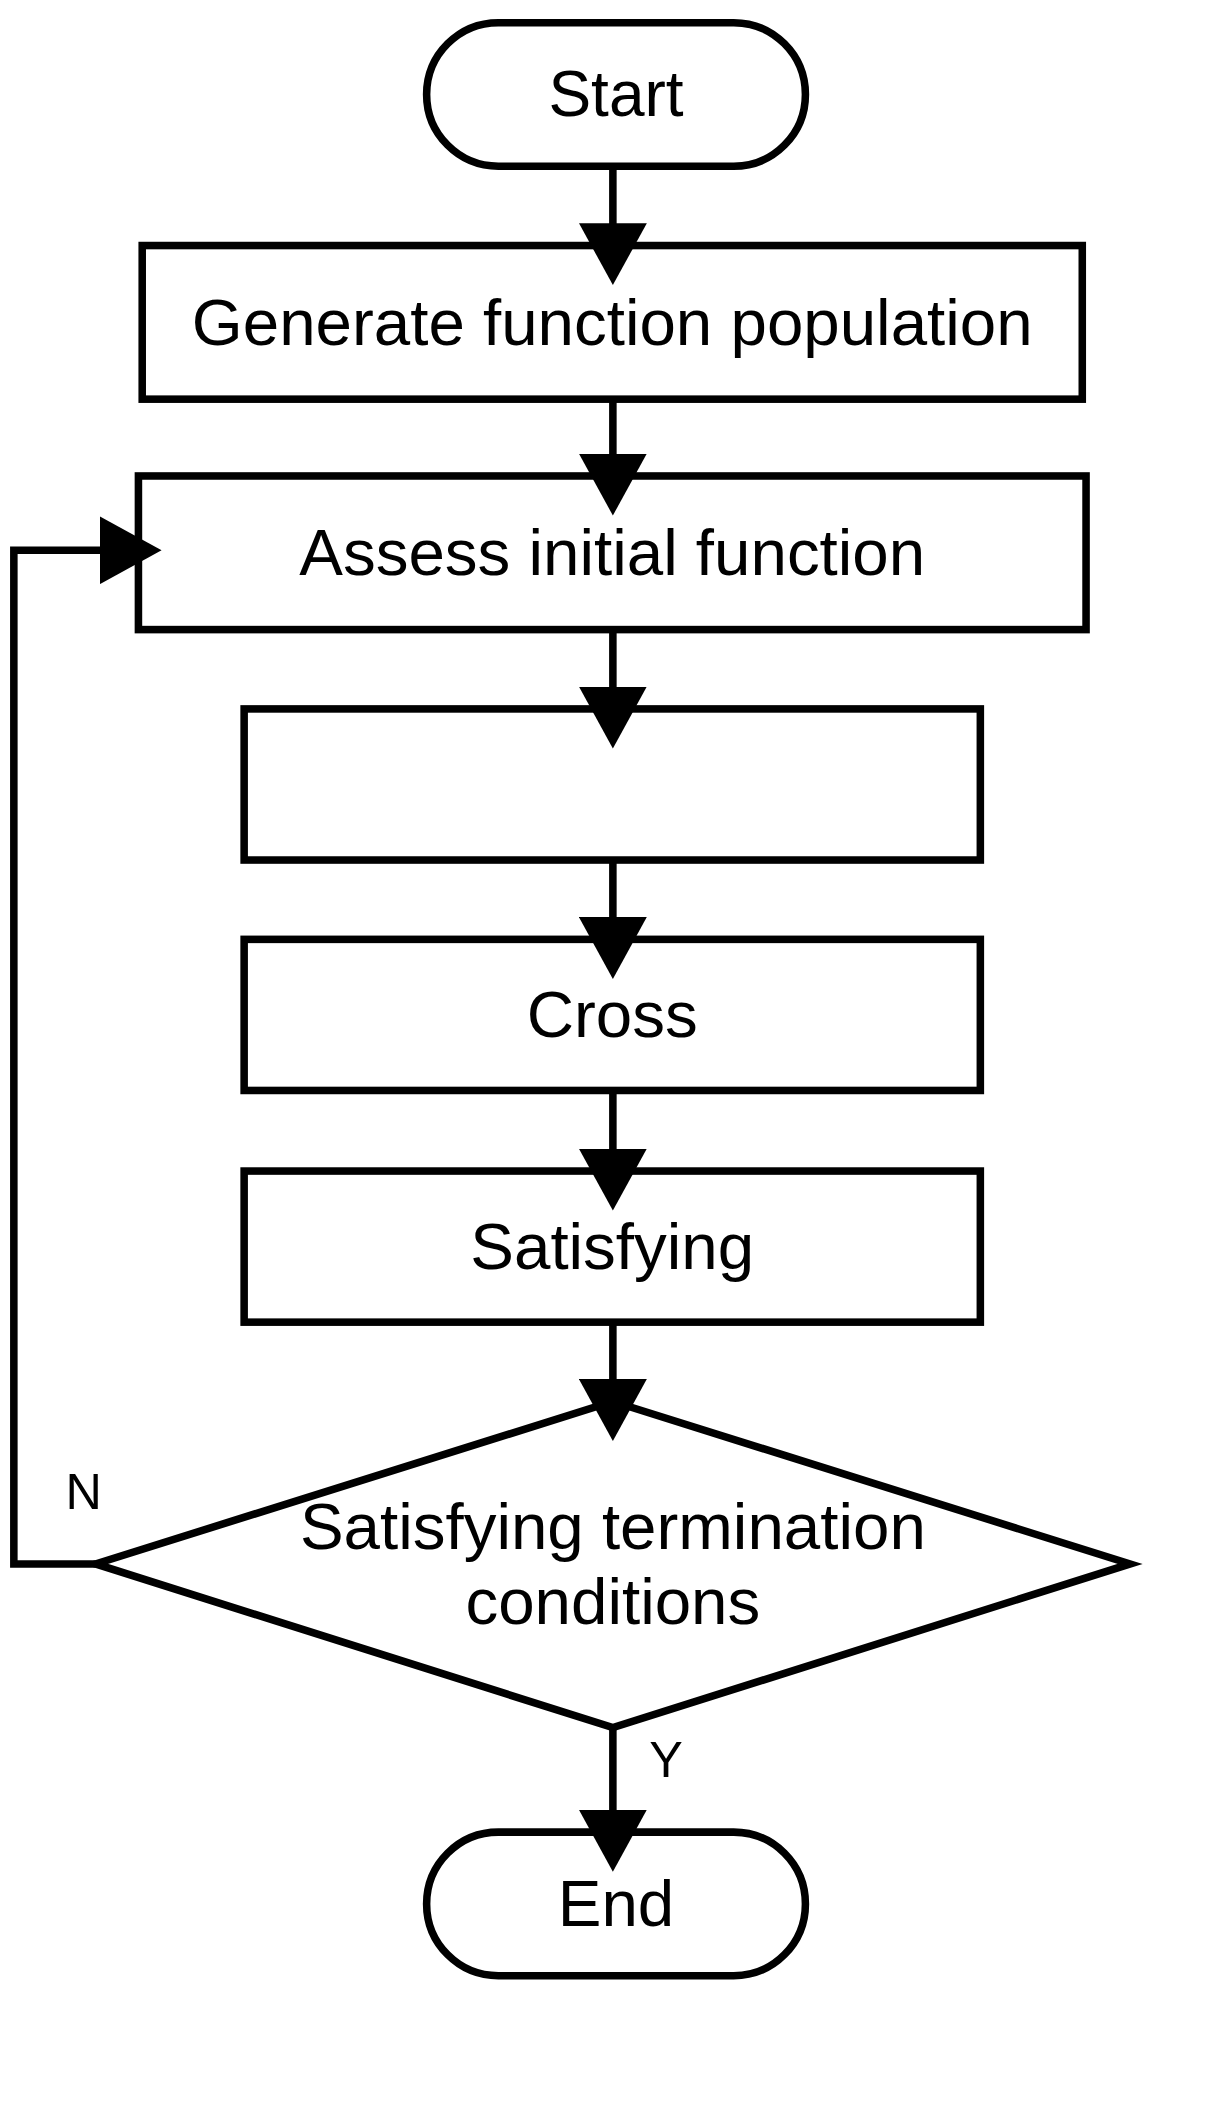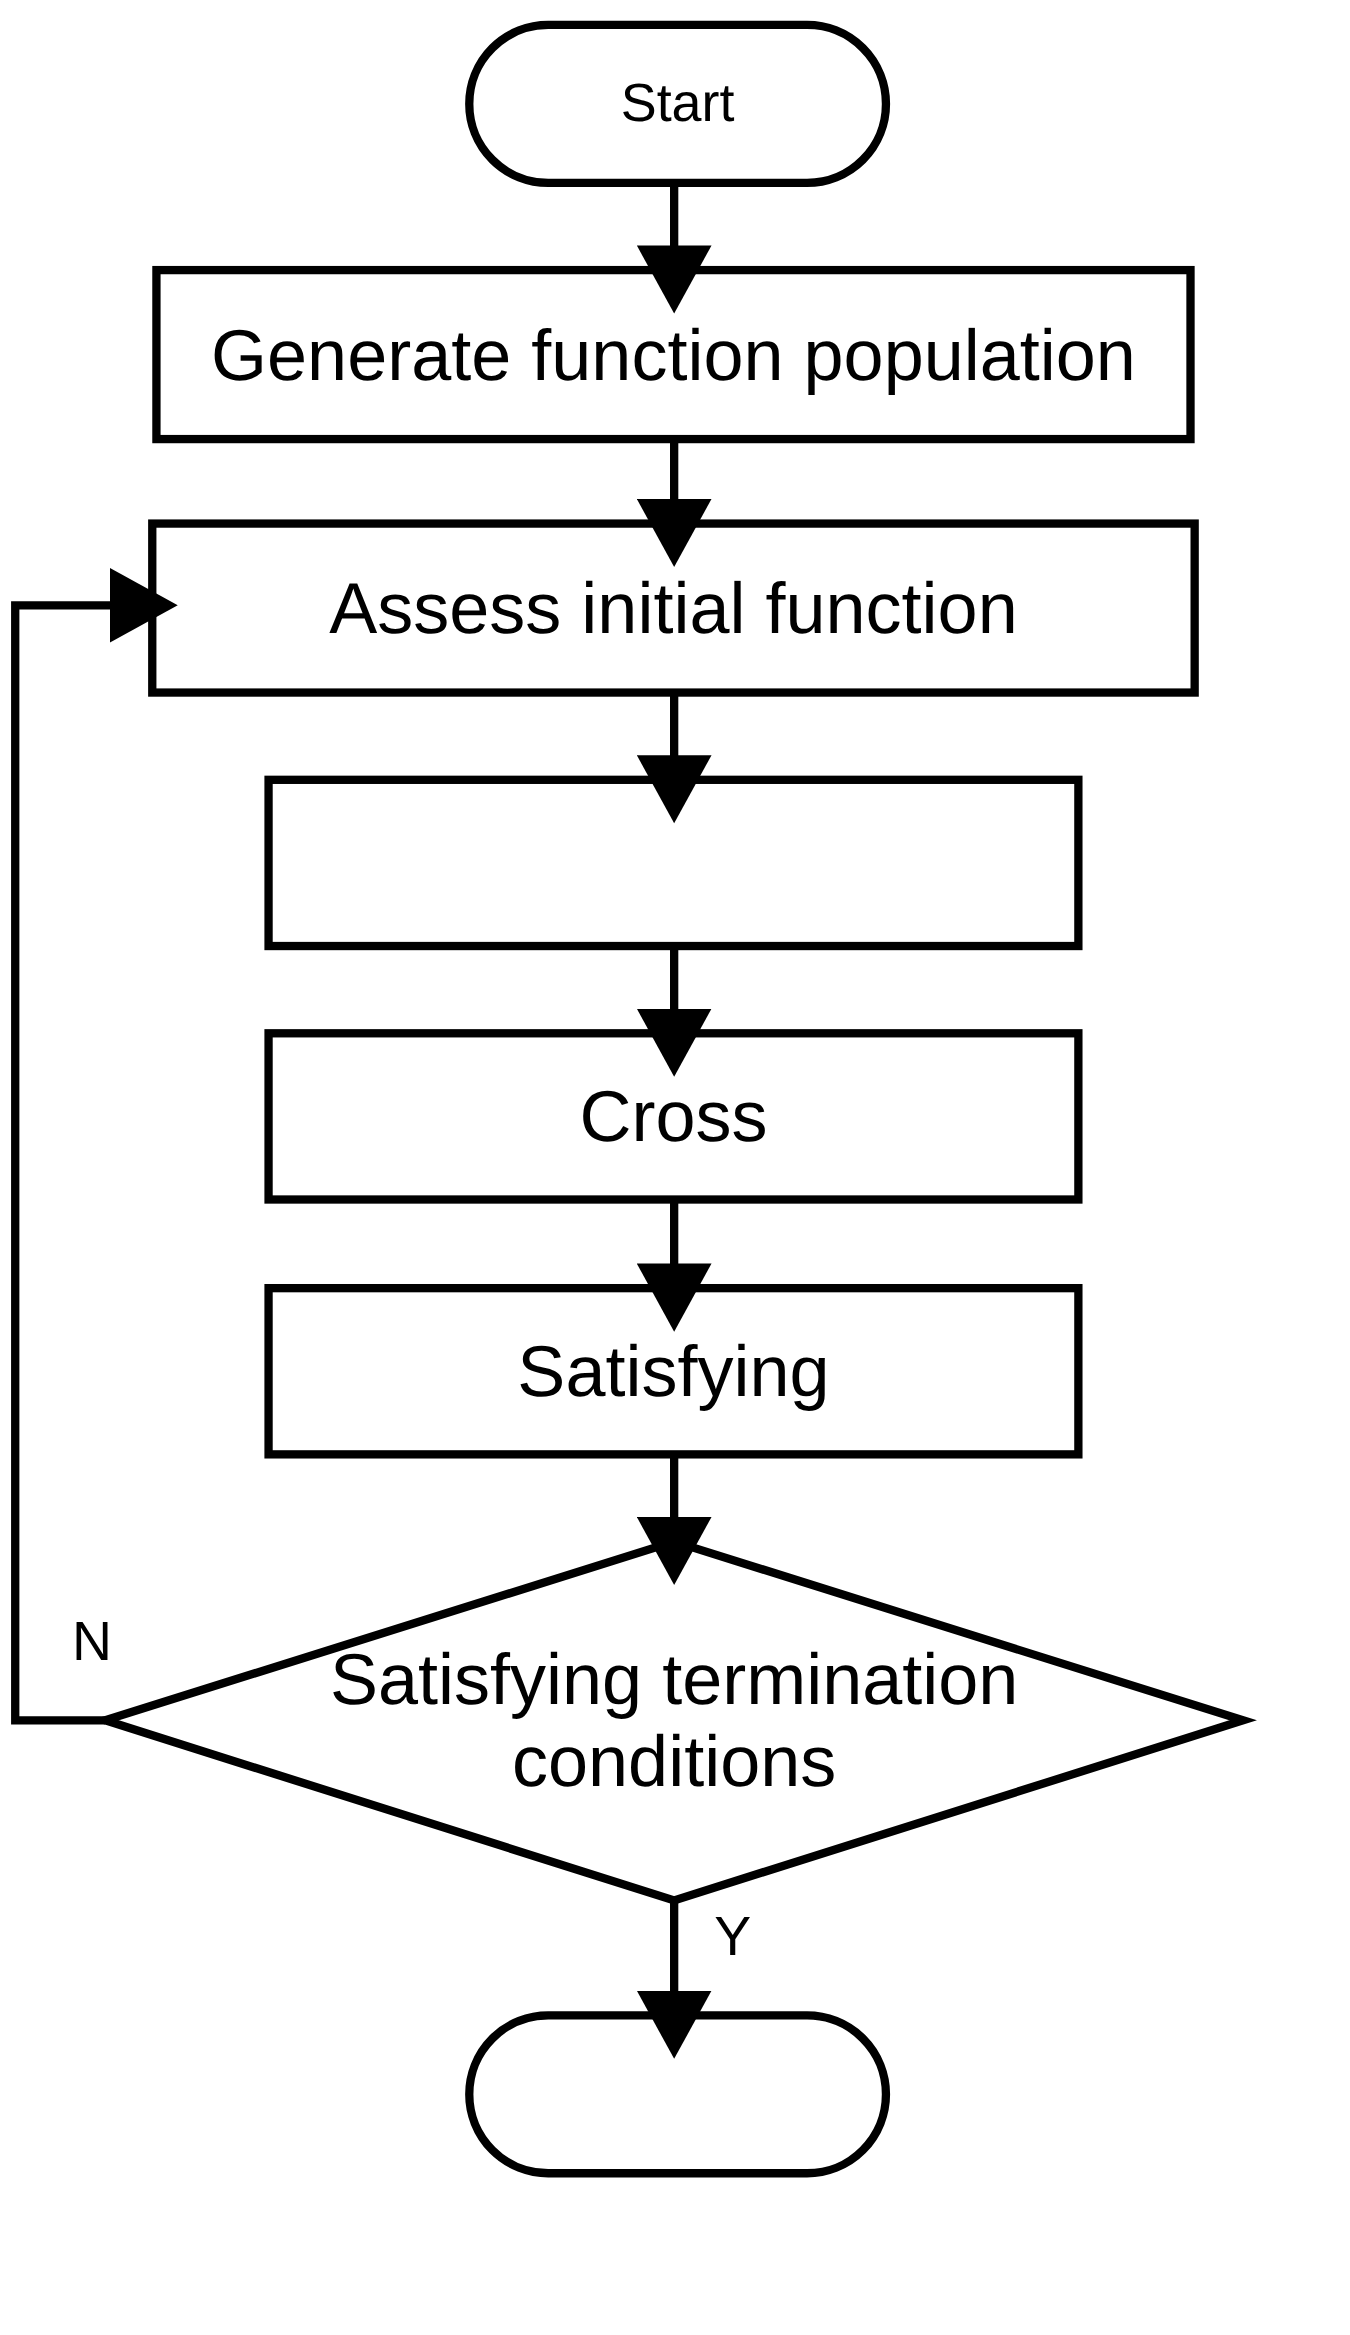--- a/index.html
+++ b/index.html
@@ -86,32 +86,33 @@
 
     <line x1="487" y1="866" x2="487" y2="914" stroke="#000000" stroke-width="6" marker-end="url(#arrowhead)"></line>
 
     <line x1="487" y1="1050" x2="487" y2="1097" stroke="#000000" stroke-width="6" marker-end="url(#arrowhead)"></line>
 
     <polyline points="76,1242 11,1242 11,437 81,437" fill="none" stroke="#000000" stroke-width="6" marker-end="url(#arrowhead)"></polyline>
 
     <line x1="487" y1="1372" x2="487" y2="1439" stroke="#000000" stroke-width="6" marker-end="url(#arrowhead)"></line>
   </svg>
 
-  <div class="node-label lbl-terminator" style="left: 426.618px; top: 22.6655px; width: 378.797px; height: 143.548px; font-size: 49px;">Start</div>
+  <div class="node-label lbl-terminator" style="left: 426.618px; top: 22.6655px; width: 378.797px; height: 143.548px; font-size: 64px;">Start</div>
 
   <div class="node-label lbl-process" style="left: 142.206px; top: 245.543px; width: 940.071px; height: 153.622px; font-size: 65.4781px;">Generate function population</div>
 
   <div class="node-label lbl-process" style="left: 138.431px; top: 475.975px; width: 947.622px; height: 153.622px; font-size: 65.4781px;">Assess initial function</div>
 
 
   <div class="node-label lbl-process" style="left: 244.142px; top: 939.358px; width: 736.2px; height: 151.103px; font-size: 65.4781px;">Cross</div>
 
   <div class="node-label lbl-process" style="left: 244.142px; top: 1171.05px; width: 736.2px; height: 151.103px; font-size: 65.4781px;">Satisfying</div>
 
   <div class="node-label lbl-decision" style="left: 210.163px; top: 1454.37px; width: 805.415px; height: 219.1px; font-size: 65.4781px;">Satisfying termination
 conditions</div>
 
+  <div class="node-label lbl-terminator" style="left: 426.618px; top: 1832.13px; width: 378.797px; height: 143.548px; font-size: 65.4781px;">End</div>
 
   <div class="edge-label lbl-branch" style="left: 65.44px; top: 1466.96px; font-size: 50.3677px;">N</div>
 
   <div class="edge-label lbl-branch" style="left: 649.366px; top: 1735.17px; font-size: 50.3677px;">Y</div>
 
 </div>
 
 </body></html>

